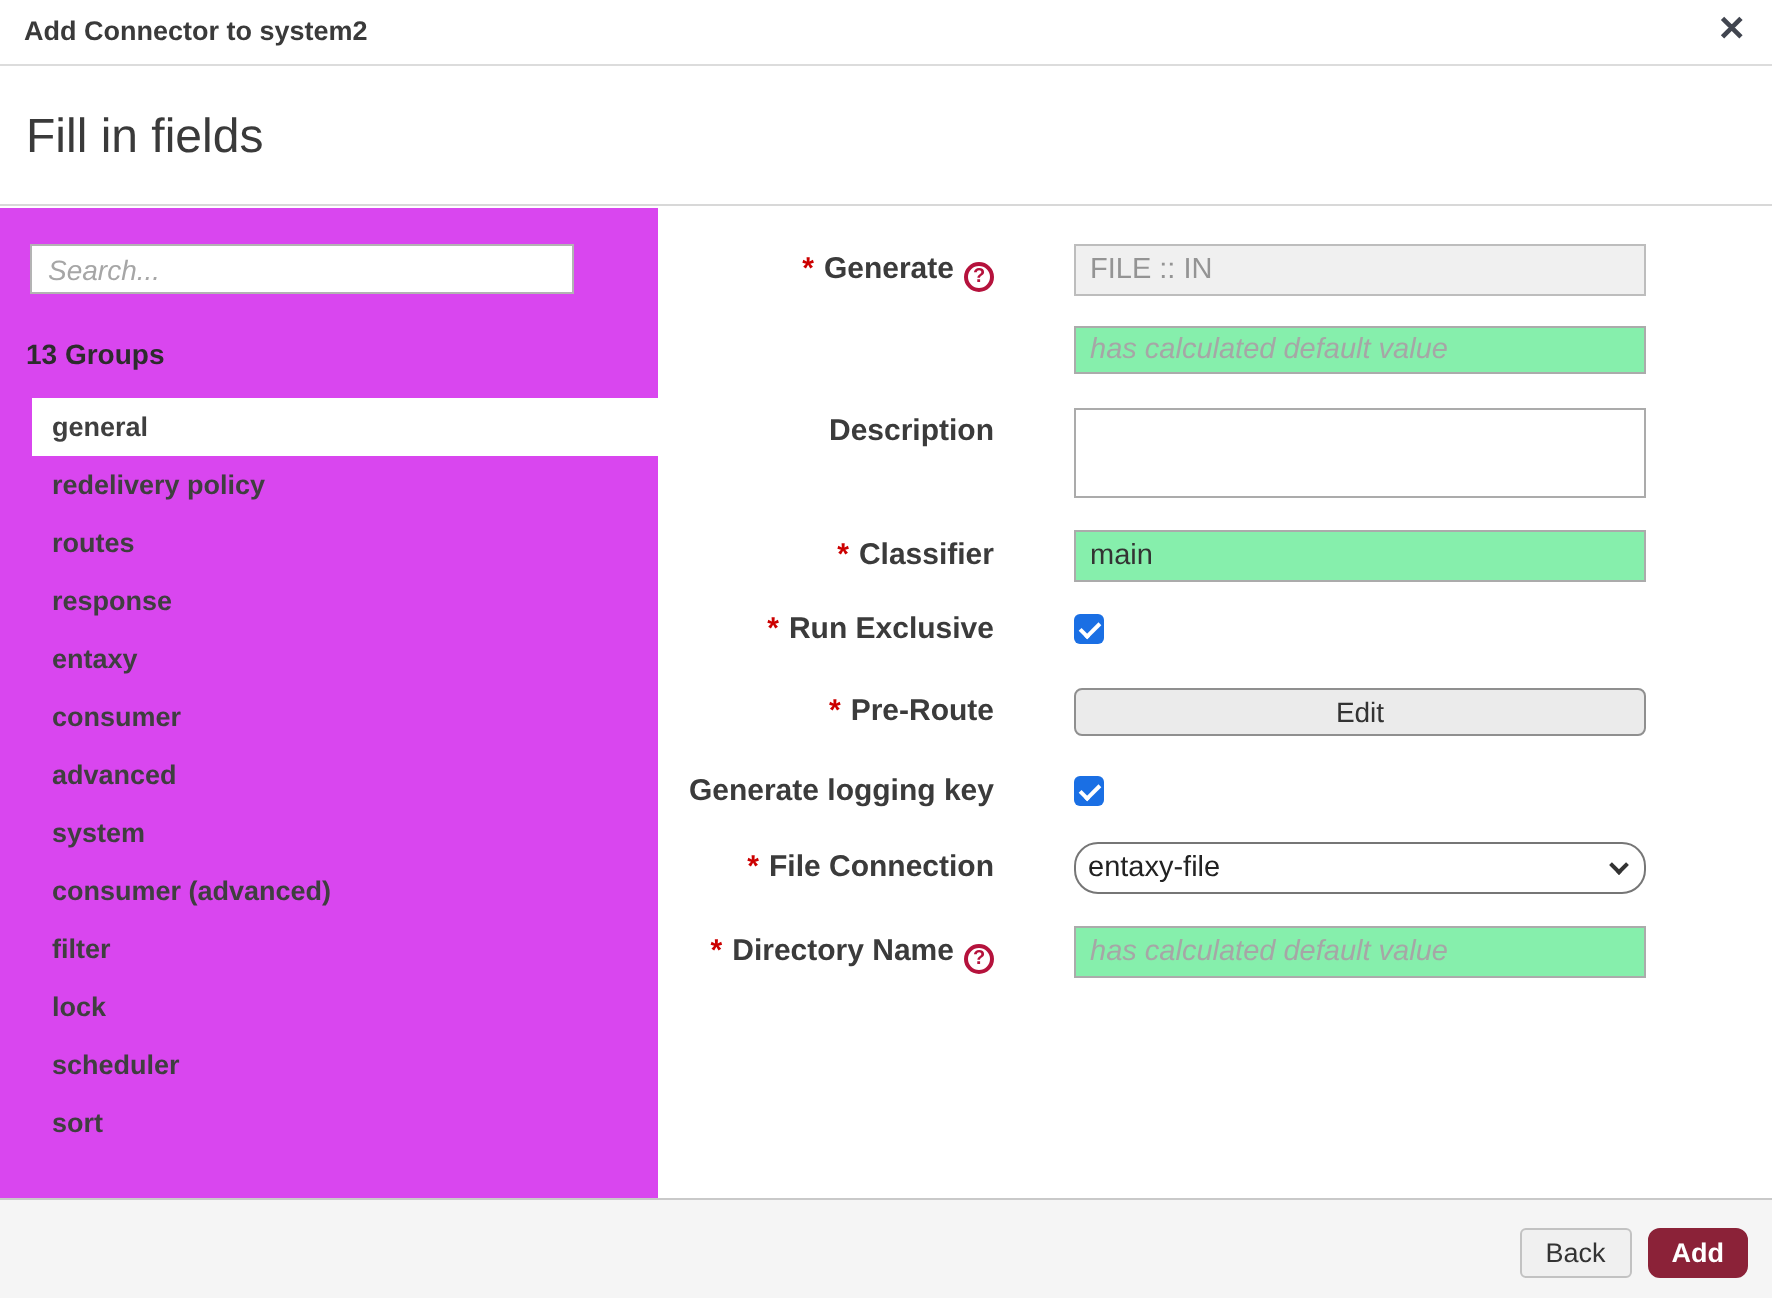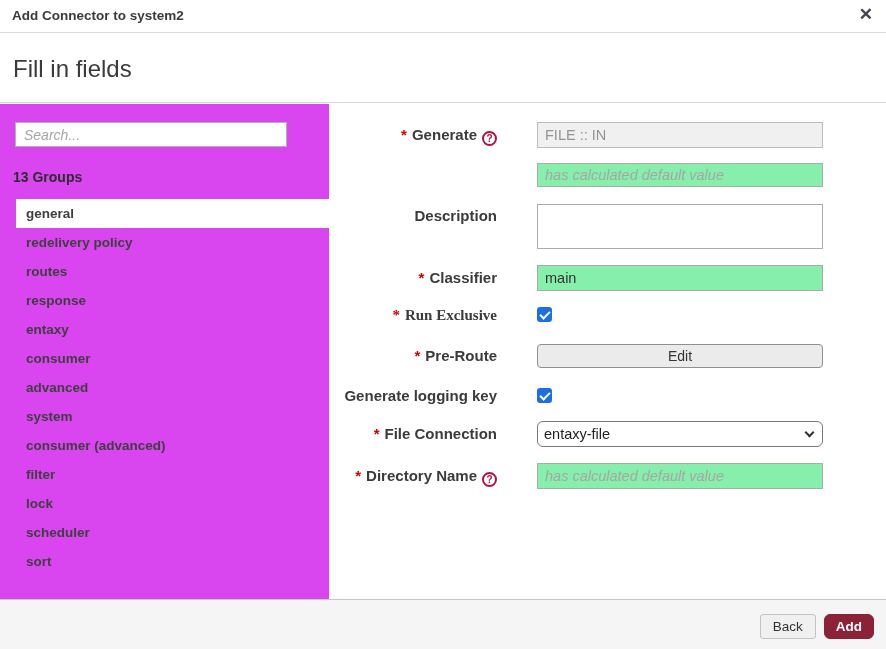--- a/index.html
+++ b/index.html
@@ -62,21 +62,21 @@
               background:#1a6fe4; border-radius:3px; cursor:pointer; }
   .checkbox::after { content:""; position:absolute; left:5px; top:1.5px;
                      width:4px; height:8px; border:solid #fff;
                      border-width:0 2px 2px 0; transform:rotate(45deg); }
   .edit-btn { position:absolute; left:208px; top:0; width:286px; height:24px;
               background:#ebebeb; border:1px solid #8f8f8f; border-radius:4px;
               font-family:"Liberation Sans", sans-serif; font-size:14px;
               color:#333; cursor:pointer; }
   .sel-wrap { position:absolute; left:208px; top:0; width:286px; height:26px; }
   .sel-wrap select { width:100%; height:100%; appearance:none; -webkit-appearance:none;
-              border:1px solid #767676; border-radius:6px; background:#fff;
+              border:1px solid #767676; border-radius:12px; background:#fff;
               padding:0 22px 0 6px; font-family:"Liberation Sans", sans-serif;
               font-size:14.5px; color:#222; cursor:pointer; }
   .chev { position:absolute; right:10px; top:8px; width:7px; height:7px;
           border-right:2px solid #333; border-bottom:2px solid #333;
           transform:rotate(45deg); pointer-events:none; }
 
   
   .footer { position:absolute; left:0; top:599px; width:100%; height:50px;
             background:#f5f5f5; border-top:1px solid #c9c9c9;
             display:flex; justify-content:flex-end; align-items:center;
@@ -144,21 +144,21 @@
       <textarea class="ta" style=""></textarea>
     </div>
 
     <div class="row" style="top:161px; height:26px;">
       <div class="lbl lh26">
         <span class="req">*</span><span>Classifier</span>
       </div>
       <input class="txt" type="text" value="main" style="">
     </div>
 
-    <div class="row" style="top:202px; height:18px;font-family:Liberation Serif, serif;">
+    <div class="row" style="top:202px; height:18px;">
       <div class="lbl lh18">
         <span class="req">*</span><span>Run Exclusive</span>
       </div>
       <span class="checkbox"></span>
     </div>
 
     <div class="row" style="top:240px; height:24px;">
       <div class="lbl lh24">
         <span class="req">*</span><span>Pre-Route</span>
       </div>

